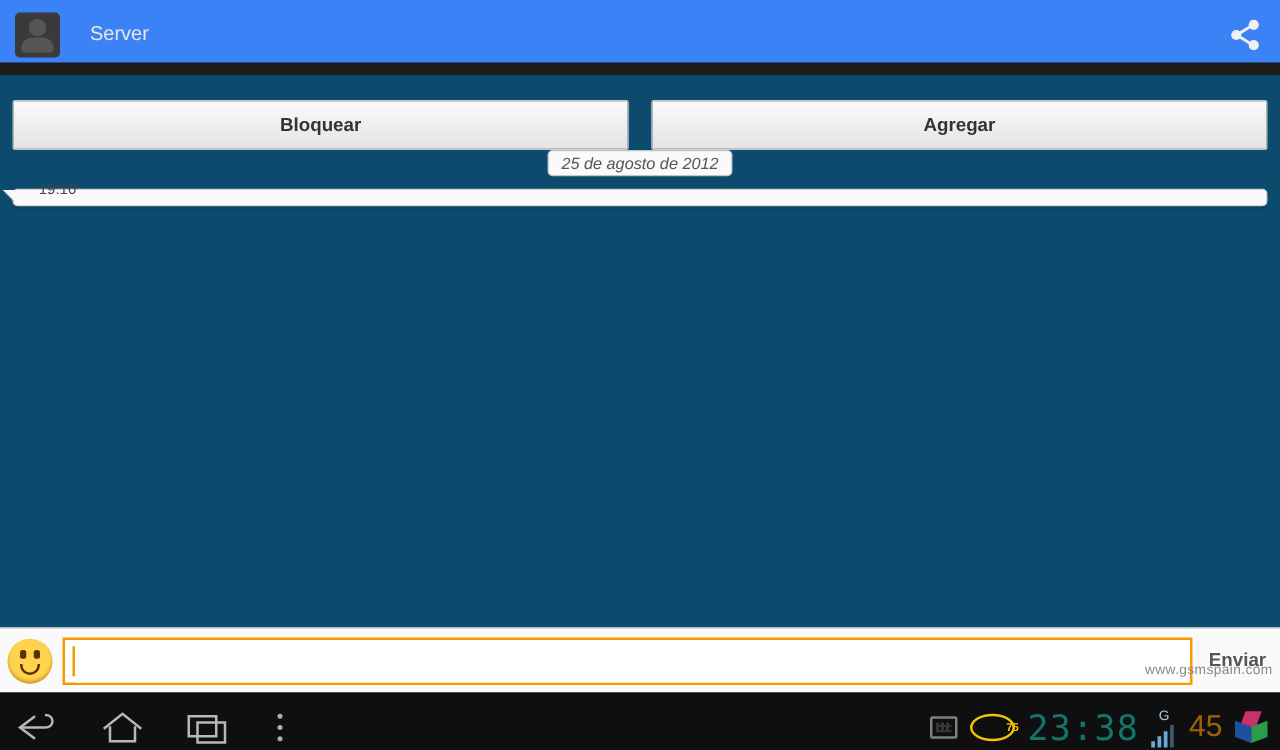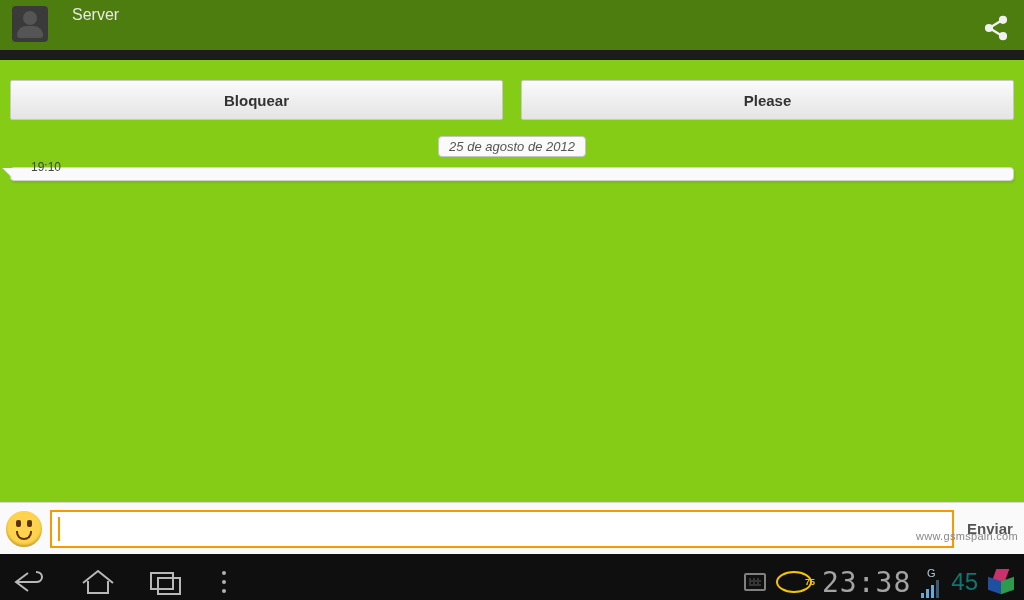--- a/index.html
+++ b/index.html
@@ -6,23 +6,23 @@
     body {
       width: 1024px;
       height: 600px;
       font-family: Arial, Helvetica, sans-serif;
       background: #0a0a0a;
       overflow: hidden;
       position: relative;
     }
     .titlebar {
       height: 50px;
-      background: #4d7c0f;
+      background: #3b82f6;
       display: flex;
-      align-items: flex-start;
+      align-items: center;
       padding: 2px 12px 0 12px;
       position: relative;
     }
     .avatar {
       width: 36px;
       height: 36px;
       background: #3a3a3a;
       border-radius: 4px;
       margin-top: 4px;
       position: relative;
@@ -37,38 +37,38 @@
       position:absolute; bottom:4px; left:50%; transform:translateX(-50%);
       width:26px; height:12px; border-radius:12px 12px 4px 4px; background:#555;
     }
     .title {
       color:#e8e8e8; font-size:16px; margin-left:24px; margin-top:4px;
     }
     .share-btn {
       position:absolute; right:14px; top:14px; width:28px; height:28px;
     }
     .content {
-      background:#84cc16;
+      background:#0c4a6e;
       height: 494px;
       width:100%;
       position:relative;
       padding-top:10px;
     }
     .top-buttons {
       display:flex; gap:18px; padding:10px 10px 0 10px;
     }
     .flat-btn {
       flex:1; height:40px; background:linear-gradient(#fafafa,#e4e4e4);
       border:1px solid #c8c8c8; border-radius:2px;
       font-size:15px; font-weight:bold; color:#333;
       display:flex; align-items:center; justify-content:center;
       cursor:pointer;
     }
     .date-badge {
-      margin:16px auto 10px auto; display:table;
+      margin:0 auto 10px auto; display:table;
       background:#fafafa; border:1px solid #c4c4c4; border-radius:4px;
       padding:2px 10px; font-style:italic; font-size:13px; color:#555;
     }
     .bubble-row { padding:0 10px; }
     .bubble {
       position:relative;
       background:#fafafa; border:1px solid #d2d2d2; border-radius:4px;
       padding:6px 10px 6px 42px;
       box-shadow:1px 2px 2px rgba(0,0,0,0.08);
     }
@@ -140,33 +140,33 @@
     .kb-icon { width:22px; height:18px; border:2px solid #808080; border-radius:2px; position:relative; }
     .kb-icon:before { content:""; position:absolute; inset:3px; background:
       repeating-linear-gradient(90deg,#808080 0 2px, transparent 2px 4px),
       repeating-linear-gradient(0deg,#808080 0 2px, transparent 2px 4px); opacity:.35;}
     .battery-circle {
       width:22px; height:22px; border:2px solid #f5c400; border-radius:50%;
       display:flex; align-items:center; justify-content:center;
       color:#f5c400; font-size:9px; font-weight:bold;padding-left:32px;
     }
     .clock {
-      font-family: monospace; color:#a3a3a3; font-size:28px; letter-spacing:1px;
+      font-family: monospace; color:#0f766e; font-size:28px; letter-spacing:1px;
       display:flex; align-items:center;
     }
     .g-net { color:#b0c8da; font-size:11px; }
     .signal {
       width:20px; height:18px; position:relative;
     }
     .signal span { position:absolute; bottom:0; width:3px; background:#6aa9d8; }
     .signal span:nth-child(1){left:0;height:5px}
     .signal span:nth-child(2){left:5px;height:9px}
     .signal span:nth-child(3){left:10px;height:13px}
     .signal span:nth-child(4){left:15px;height:18px;background:#3a5a72}
-    .sigval { color:#0f766e; font-size:24px; }
+    .sigval { color:#a16207; font-size:24px; }
     .cube {
       width:26px; height:26px; position:relative;
     }
     .cube div{position:absolute;width:13px;height:13px}
     .c1{left:6px;top:0;background:#c8316c;transform:skewX(-20deg)}
     .c2{left:0;top:10px;background:#1f4fa0;transform:skewY(20deg)}
     .c3{left:13px;top:10px;background:#2d9a4d;transform:skewY(-20deg)}
     .watermark { position:absolute; right:6px; bottom:58px; font-size:11px; color:#888; letter-spacing:.3px;text-align:center; }
   </style>
 </head>
@@ -183,21 +183,21 @@
       <line x1="8" y1="11" x2="16" y2="6"></line>
       <line x1="8" y1="13" x2="16" y2="18"></line>
     </svg>
   </div>
 </div>
 <div style="height:10px;background:#1c1c1c"></div>
 
 <div class="content">
   <div class="top-buttons">
     <div class="flat-btn">Bloquear</div>
-    <div class="flat-btn">Please</div>
+    <div class="flat-btn">Agregar</div>
   </div>
 
   <div class="date-badge">25 de agosto de 2012</div>
 
   <div class="bubble-row">
     <div class="bubble">
       <span class="bubble-time">19:10</span>
     </div>
   </div>
 

